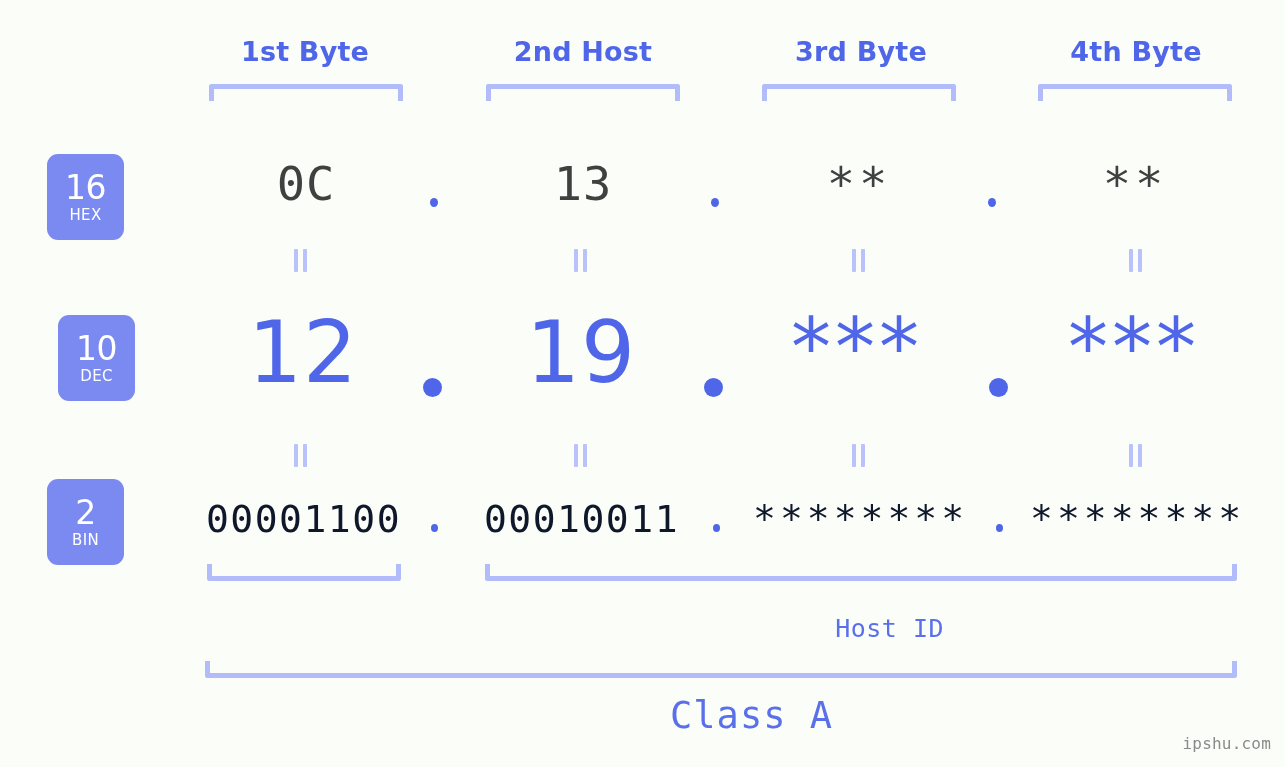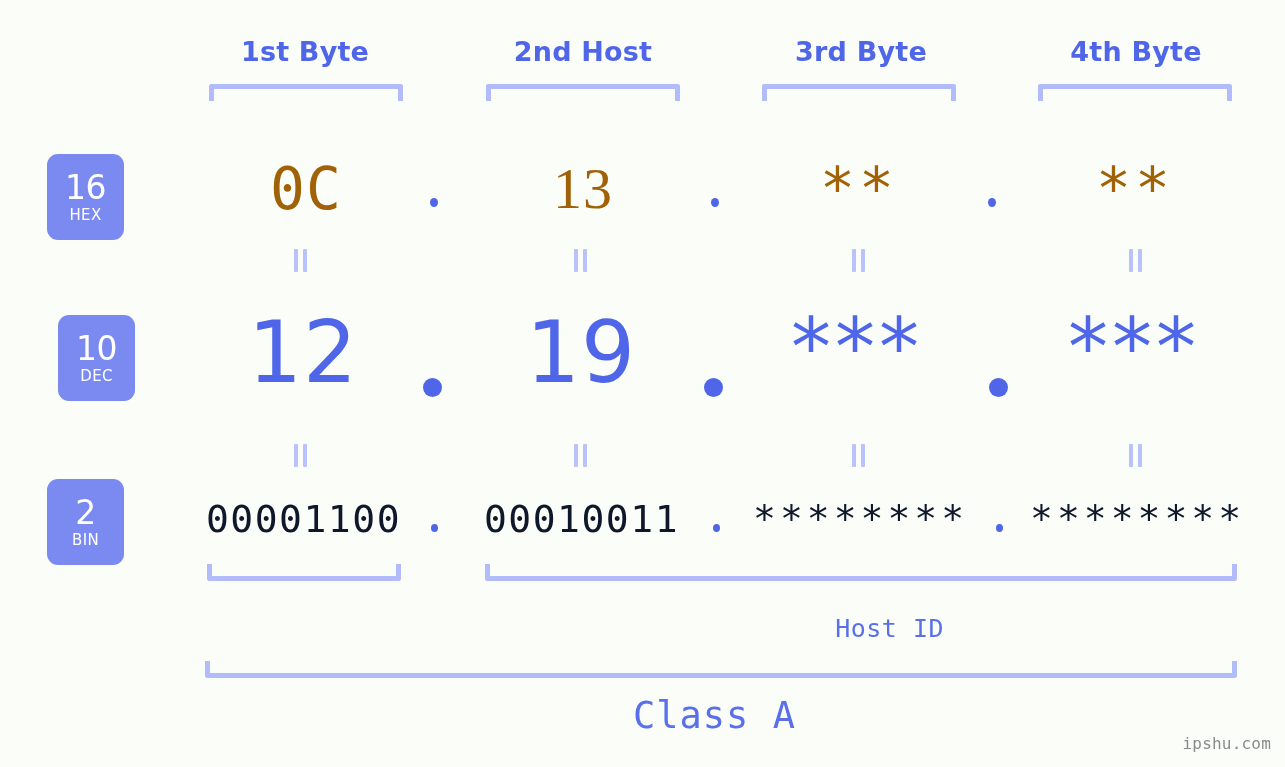--- a/index.html
+++ b/index.html
@@ -83,23 +83,23 @@
 
   
   .val {
     position: absolute;
     text-align: center;
     white-space: nowrap;
     line-height: 1;
   }
 
   .row-hex .val {
-    color: #a16207;
-    font-family: "DejaVu Sans Mono", monospace;
-    font-size: 58px;
+    color: #404040;
+    font-family: "DejaVu Sans Mono", monospace;
+    font-size: 47px;
     font-weight: 400;
     letter-spacing: 1px;
   }
   .row-dec .val {
     color: #4f66e8;
     font-family: "DejaVu Sans", sans-serif;
     font-size: 85px;
     font-weight: 400;
     letter-spacing: 1px;
   }
@@ -157,21 +157,21 @@
     text-align: center;
     color: #5a70ea;
     font-family: "DejaVu Sans Mono", monospace;
     font-size: 25px;
     font-weight: 400;
     white-space: nowrap;
     letter-spacing: 0.5px;
   }
   .class-label {
     position: absolute;
-    text-align: left;
+    text-align: right;
     color: #5a70ea;
     font-family: "DejaVu Sans Mono", monospace;
     font-size: 37px;
     font-weight: 400;
     white-space: nowrap;
     letter-spacing: 1px;
   }
 
   
   .watermark {
@@ -200,21 +200,21 @@
   <div class="bracket-down" style="left:762px; top:84px; width:194px;"></div>
   <div class="bracket-down" style="left:1038px; top:84px; width:194px;"></div>
 
   <div class="badge" style="left:47px; top:154px;">
     <span class="num">16</span>
     <span class="tag">HEX</span>
   </div>
 
   <div class="row-hex">
     <div class="val" style="left:206px; top:160px; width:200px;">0C</div>
-    <div class="val" style="left:483px; top:160px; width:200px;font-family:Liberation Serif, serif;">13</div>
+    <div class="val" style="left:483px; top:160px; width:200px;">13</div>
     <div class="val masked" style="left:759px; top:160px; width:200px;">**</div>
     <div class="val masked" style="left:1035px; top:160px; width:200px;">**</div>
 
     <div class="dot sm" style="left:430px; top:198px;"></div>
     <div class="dot sm" style="left:711px; top:198px;"></div>
     <div class="dot sm" style="left:988px; top:198px;"></div>
   </div>
 
   <div class="eq" style="left:293px; top:249px;">
       <i></i>

